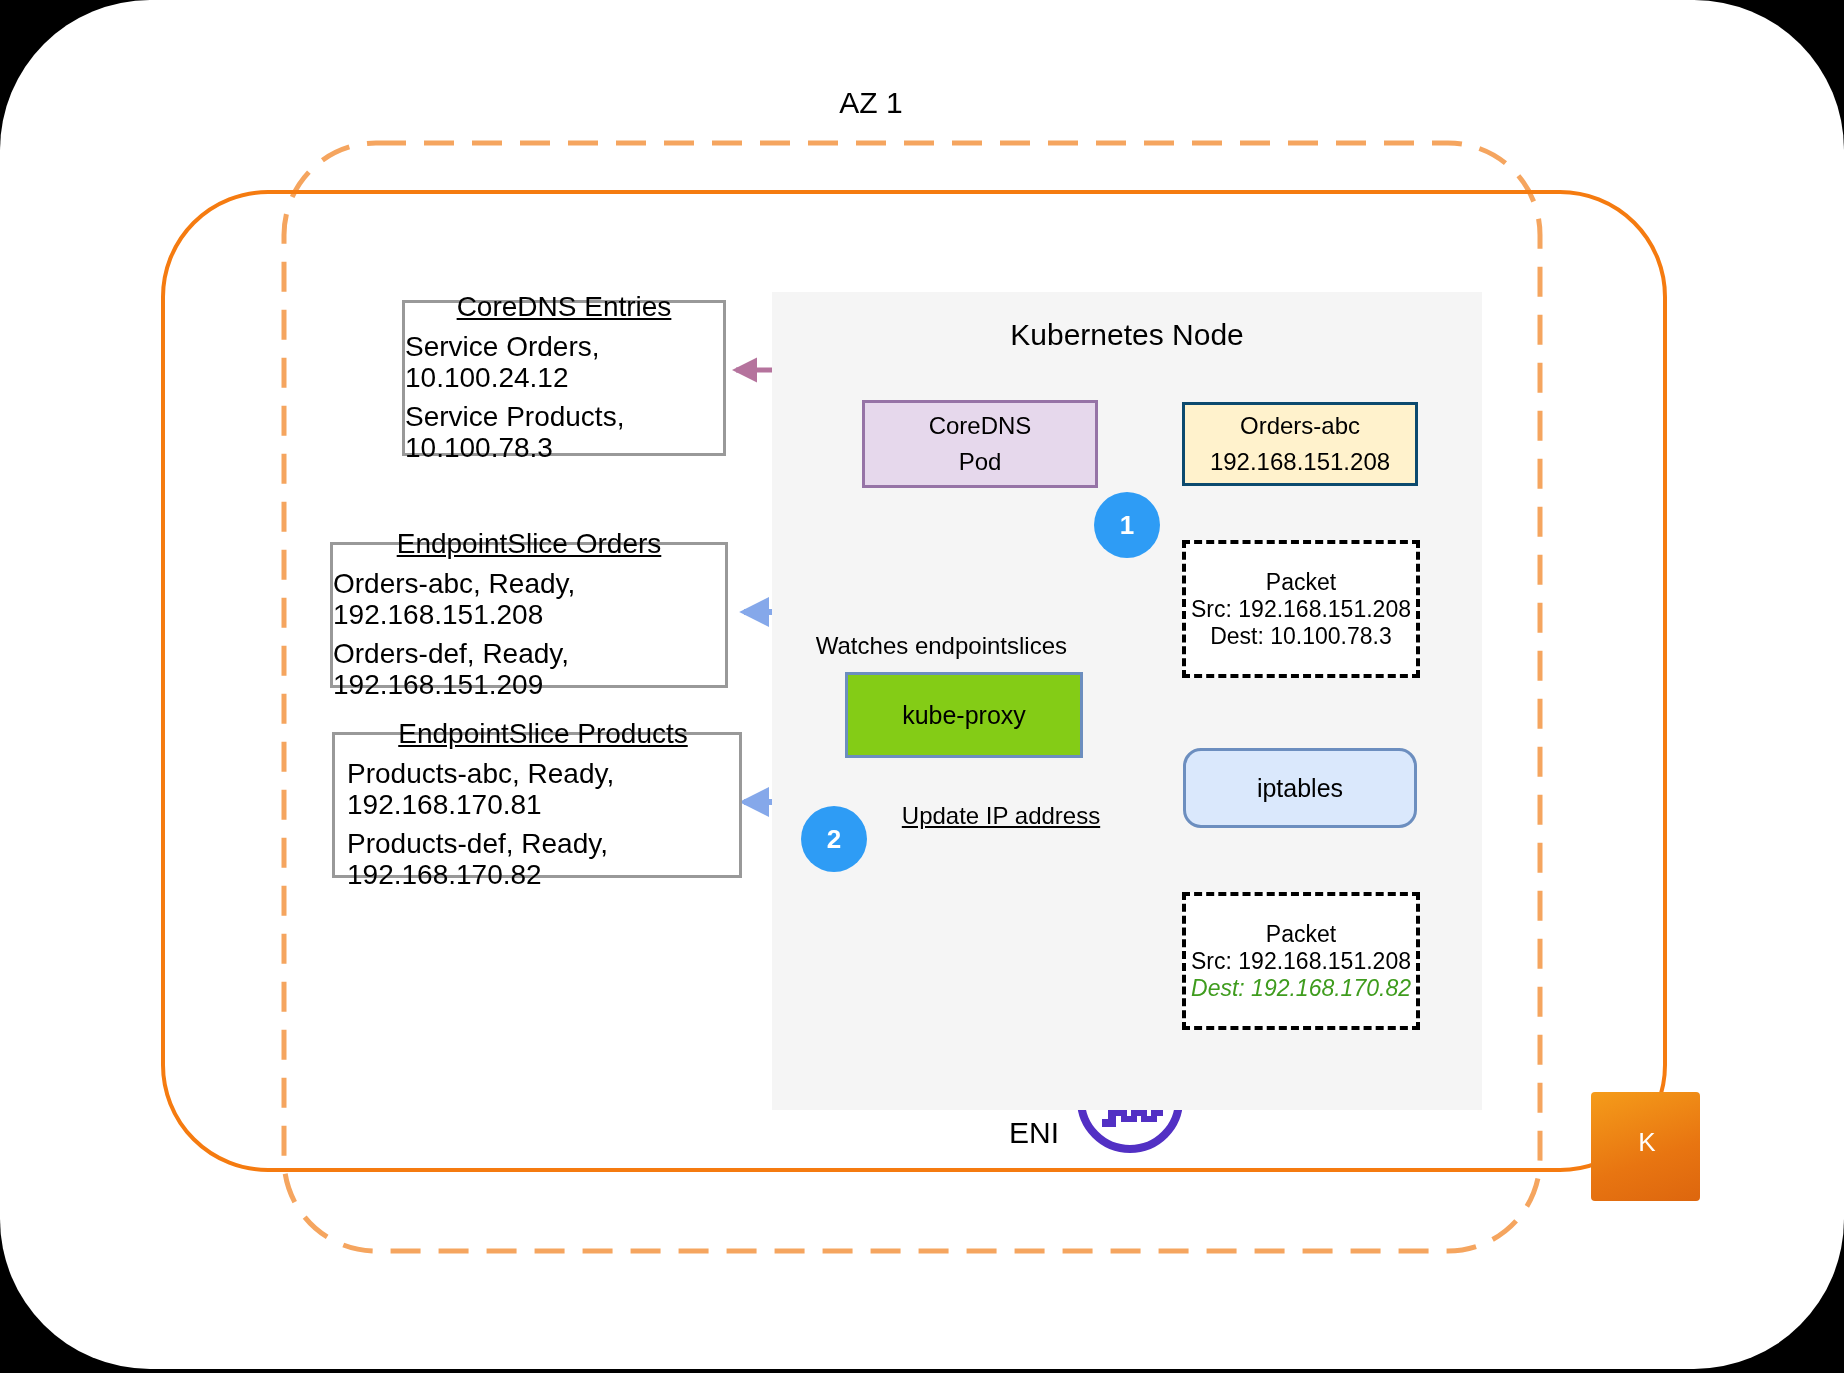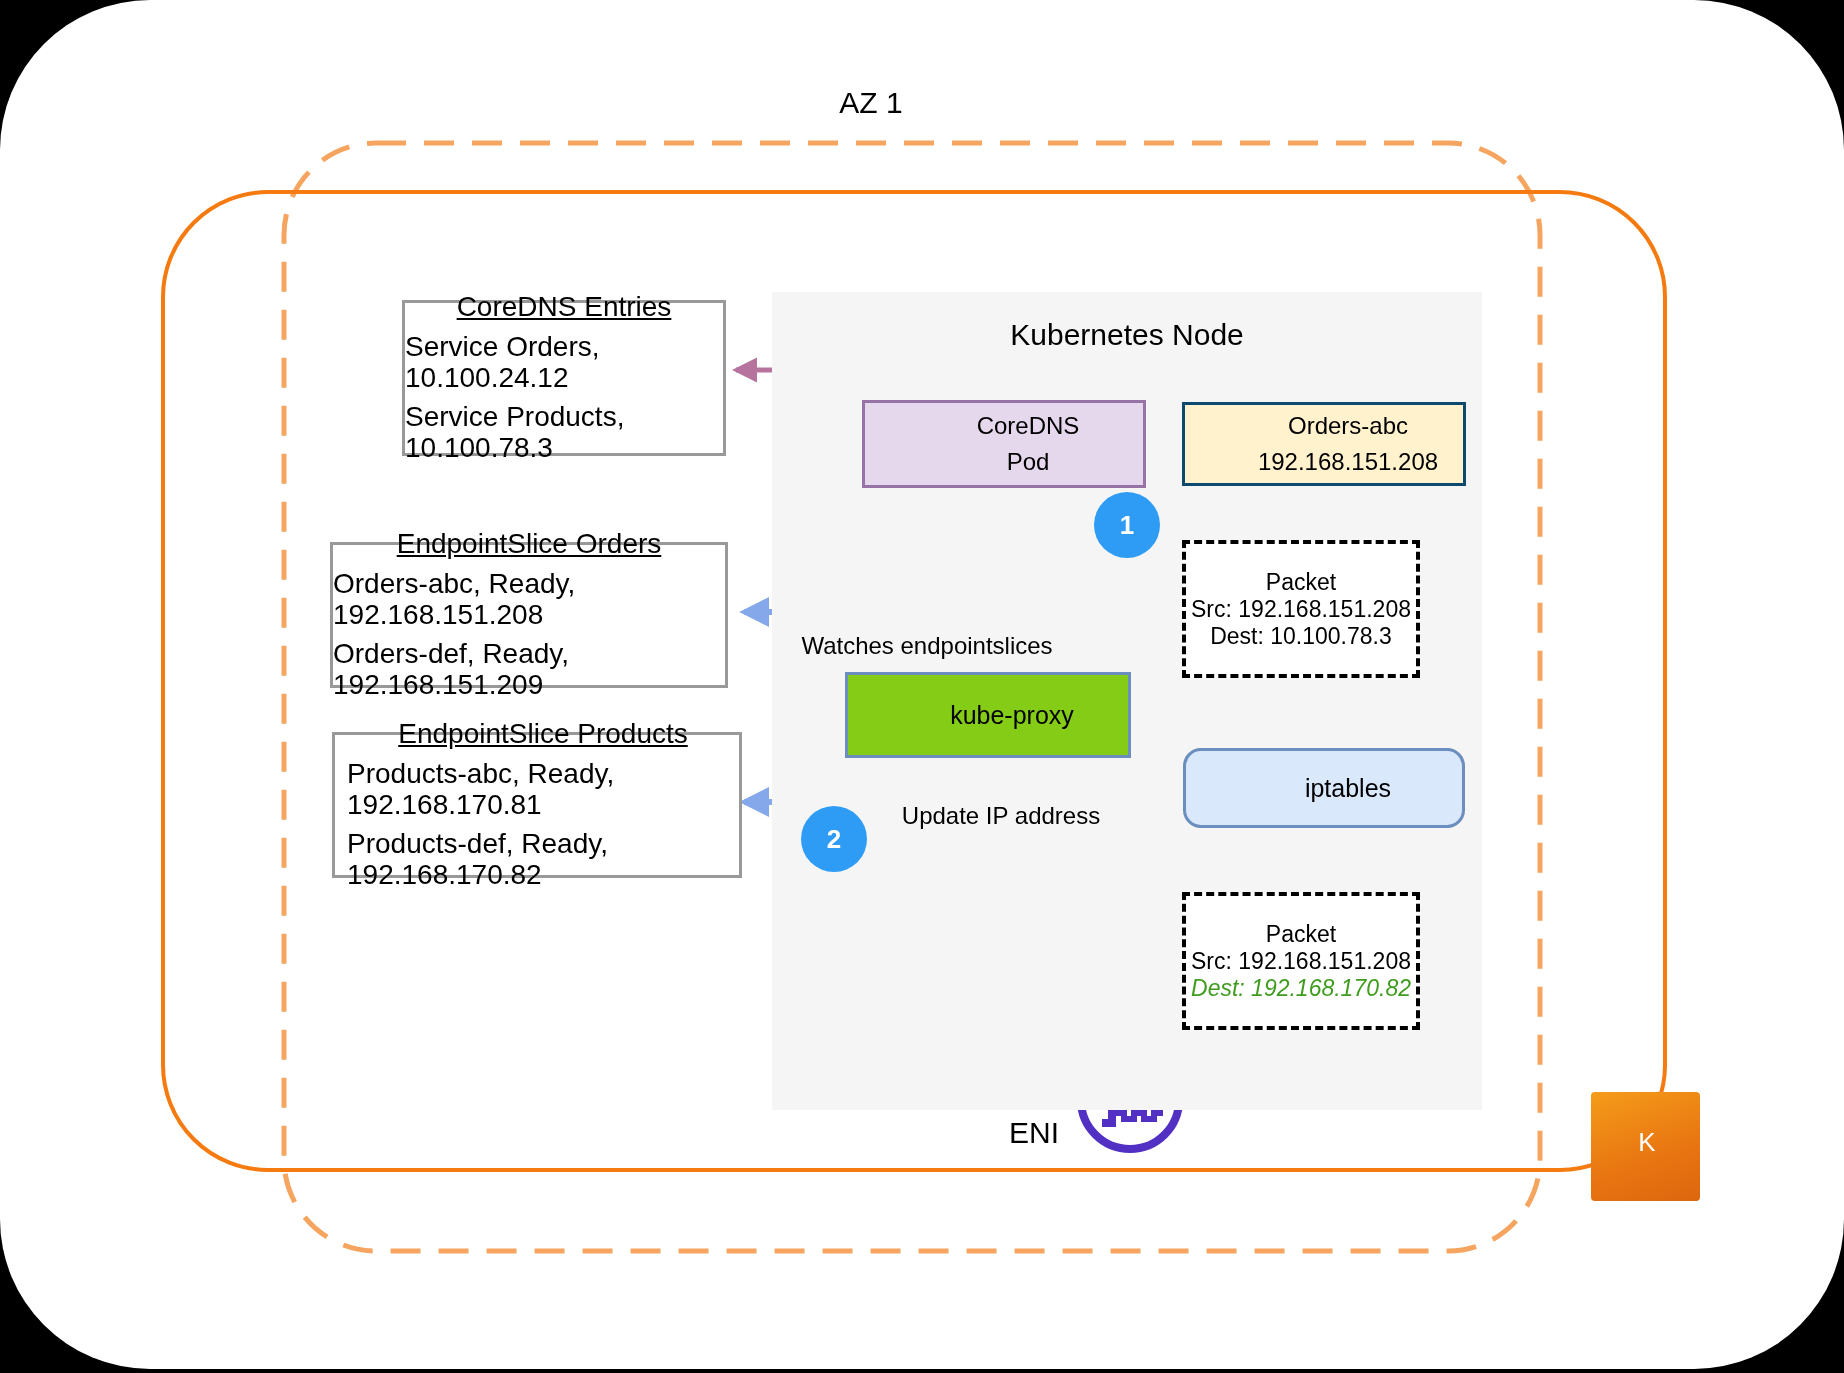--- a/index.html
+++ b/index.html
@@ -10,32 +10,32 @@
   #overlay{position:absolute;left:0;top:0;width:1844px;height:1373px;pointer-events:none;}
   .lbl{position:absolute;color:#000;}
   .az-label{left:781px;top:86px;width:180px;text-align:center;font-size:30px;}
   .node-panel{left:772px;top:292px;width:710px;height:818px;background:#f5f5f5;}
   .node-title{left:772px;top:318px;width:710px;text-align:center;font-size:30px;}
   .infobox{position:absolute;background:#fff;border:3px solid #999999;display:flex;flex-direction:column;justify-content:center;align-items:center;gap:9px;font-size:28px;line-height:1.1;}
   .infobox .title{text-decoration:underline;}
   .box-coredns-entries{left:402px;top:300px;width:318px;height:150px;}
   .box-es-orders{left:330px;top:542px;width:392px;height:140px;}
   .box-es-products{left:332px;top:732px;width:392px;height:140px;padding-left:12px;}
-  .nodebox{position:absolute;display:flex;flex-direction:column;justify-content:center;align-items:center;font-size:24px;gap:8px;padding-left:48px;}
+  .nodebox{position:absolute;display:flex;flex-direction:column;justify-content:center;align-items:center;font-size:24px;gap:8px;}
   .box-coredns-pod{left:862px;top:400px;width:230px;height:82px;background:#e6d8ec;border:3px solid #9673a6;}
   .box-orders-abc{left:1182px;top:402px;width:230px;height:78px;background:#fff2cc;border:3px solid #0c4a6e;}
   .packetbox{position:absolute;left:1182px;width:230px;height:130px;background:#fff;border:4px dashed #000;display:flex;flex-direction:column;justify-content:center;align-items:center;font-size:23px;}
   .box-packet1{top:540px;}
   .box-packet2{top:892px;}
   .dest-green{color:#3f9c1e;font-style:italic;}
   .box-kube-proxy{left:845px;top:672px;width:232px;height:80px;background:#84cc16;border:3px solid #6c8ebf;font-size:25px;}
   .box-iptables{left:1183px;top:748px;width:228px;height:74px;background:#dae8fc;border:3px solid #6c8ebf;border-radius:18px;font-size:25px;}
   .flow-label{position:absolute;font-size:24px;color:#000;}
-  .watches-label{left:787px;top:632px;width:280px;text-align:center;}
-  .update-label{left:861px;top:802px;width:280px;text-align:center;}
+  .watches-label{left:787px;top:632px;width:280px;text-align:right;}
+  .update-label{left:861px;top:802px;width:280px;text-align:center;text-decoration:underline;}
   .step-circle{position:absolute;width:66px;height:66px;border-radius:50%;background:#2e9cf5;color:#fff;font-weight:bold;font-size:26px;display:flex;align-items:center;justify-content:center;}
   .step-1{left:1094px;top:492px;}
   .step-2{left:801px;top:806px;}
   .eni-label{left:996px;top:1116px;width:76px;text-align:center;font-size:30px;}
   .eks-icon{left:1591px;top:1092px;width:109px;height:109px;background:linear-gradient(160deg,#f59c1a 0%,#e87511 60%,#dd660e 100%);border-radius:4px;}
 </style>
 </head>
 <body>
 
 <div id="canvas">

